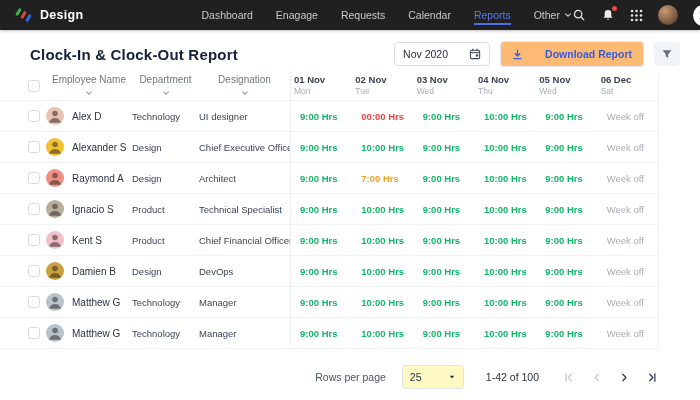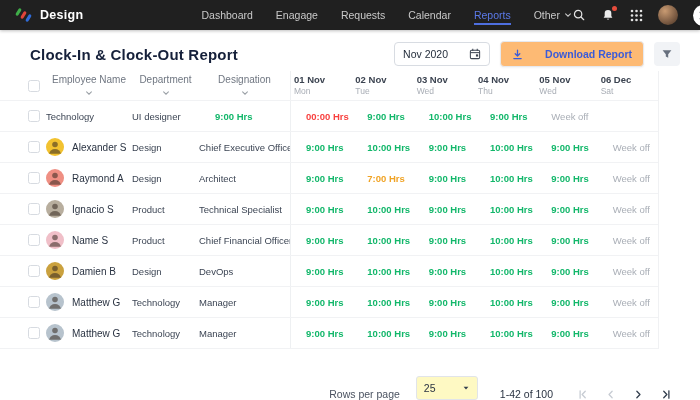--- a/index.html
+++ b/index.html
@@ -62,29 +62,29 @@
   .cb{width:12px;height:12px;border:1px solid #d7dbe1;border-radius:2.5px;background:#fff;cursor:pointer;box-sizing:border-box;}
   .col-label{font-size:10px;color:#6f7681;display:flex;align-items:center;gap:4px;cursor:pointer;white-space:nowrap;flex-direction:column;}
   .col-label .chev{color:#9aa0a6;display:flex;}
   .day-head{padding-left:4px;line-height:1.25;}
   .day-head .d{font-size:9.5px;color:#3b4350;font-weight:bold;}
   .day-head .w{font-size:8.5px;color:#a8adb5;}
   .emp-cell{display:flex;align-items:center;gap:8px;overflow:hidden;}
   .avatar{width:18px;height:18px;border-radius:50%;flex:0 0 auto;display:flex;align-items:flex-end;justify-content:center;overflow:hidden;}
   .emp-name{font-size:10px;color:#2a3342;white-space:nowrap;}
   .cell-txt{font-size:9.5px;color:#3c4554;white-space:nowrap;overflow:hidden;}
-  .hrs{font-size:9.5px;font-weight:bold;padding-left:16px;white-space:nowrap;}
+  .hrs{font-size:9.5px;font-weight:bold;padding-left:10px;white-space:nowrap;}
   .hrs.green{color:#12b76a;}
   .hrs.red{color:#f8413f;}
   .hrs.orange{color:#f0a325;}
   .hrs.off{color:#a9aeb6;font-weight:normal;}
   
   .footer{
-    position:absolute;left:0;right:0;bottom:0;height:46px;display:flex;align-items:flex-end;
-    justify-content:flex-end;padding-right:28px;gap:16px;background:#fff;
+    position:absolute;left:0;right:0;bottom:0;height:46px;display:flex;align-items:center;
+    justify-content:flex-end;padding-right:42px;gap:16px;background:#fff;
   }
   .rpp-label{font-size:10.5px;color:#4a5260;}
   .rpp-select{
     width:46px;height:22px;border:1px solid #e1e4e9;border-radius:3px;background:#fef9c3;cursor:pointer;
     display:flex;align-items:center;justify-content:space-between;padding:0 7px;font-size:10.5px;color:#2a3342;
   }
   .range-label{font-size:10.5px;color:#2a3342;margin-left:6px;}
   .pager{display:flex;align-items:center;gap:17px;margin-left:8px;}
   .pager-btn{display:flex;align-items:center;justify-content:center;cursor:pointer;}
   .pager-btn.disabled{color:#c7ccd3;cursor:default;}
@@ -248,20 +248,29 @@
       </div>
       <div class="day-head">
         <div class="d">06 Dec</div>
         <div class="w">Sat</div>
       </div>
       <span class="day-divider"></span>
     </div>
   <div id="table-body">
       <div class="t-row">
         <span class="cb"></span>
+        <div class="emp-cell">
+          <span class="avatar" style="background: rgb(233, 195, 178);">
+            <svg viewBox="0 0 20 20" width="18" height="18">
+              <circle cx="10" cy="7.2" r="3.1" fill="rgba(55,42,32,.55)"></circle>
+              <path d="M3.6 17.5 a6.4 5.2 0 0 1 12.8 0 z" fill="rgba(55,42,32,.55)"></path>
+            </svg>
+          </span>
+          <span class="emp-name">Alex D</span>
+        </div>
         <div class="cell-txt">Technology</div>
         <div class="cell-txt">UI designer</div>
         <div class="hrs green">9:00 Hrs</div>
         <div class="hrs red">00:00 Hrs</div>
         <div class="hrs green">9:00 Hrs</div>
         <div class="hrs green">10:00 Hrs</div>
         <div class="hrs green">9:00 Hrs</div>
         <div class="hrs off">Week off</div>
         <span class="day-divider"></span>
       </div>
@@ -330,21 +339,21 @@
       </div>
       <div class="t-row">
         <span class="cb"></span>
         <div class="emp-cell">
           <span class="avatar" style="background: rgb(240, 191, 200);">
             <svg viewBox="0 0 20 20" width="18" height="18">
               <circle cx="10" cy="7.2" r="3.1" fill="rgba(55,42,32,.55)"></circle>
               <path d="M3.6 17.5 a6.4 5.2 0 0 1 12.8 0 z" fill="rgba(55,42,32,.55)"></path>
             </svg>
           </span>
-          <span class="emp-name">Name S</span>
+          <span class="emp-name">Kent S</span>
         </div>
         <div class="cell-txt">Product</div>
         <div class="cell-txt">Chief Financial Officer</div>
         <div class="hrs green">9:00 Hrs</div>
         <div class="hrs green">10:00 Hrs</div>
         <div class="hrs green">9:00 Hrs</div>
         <div class="hrs green">10:00 Hrs</div>
         <div class="hrs green">9:00 Hrs</div>
         <div class="hrs off">Week off</div>
         <span class="day-divider"></span>

